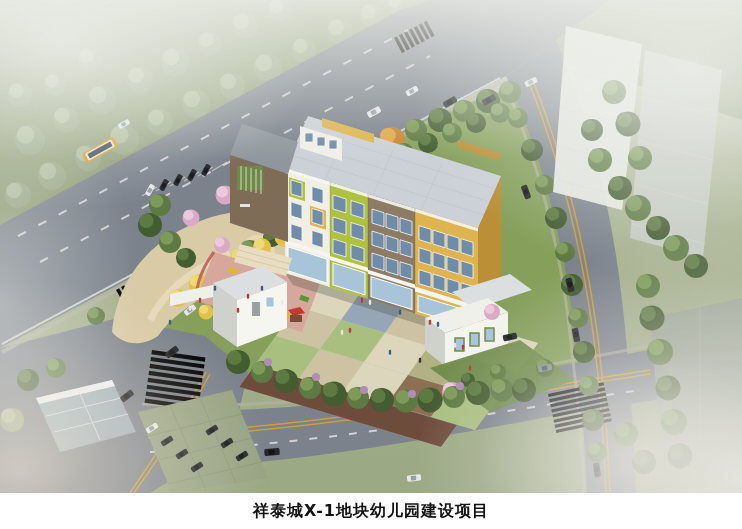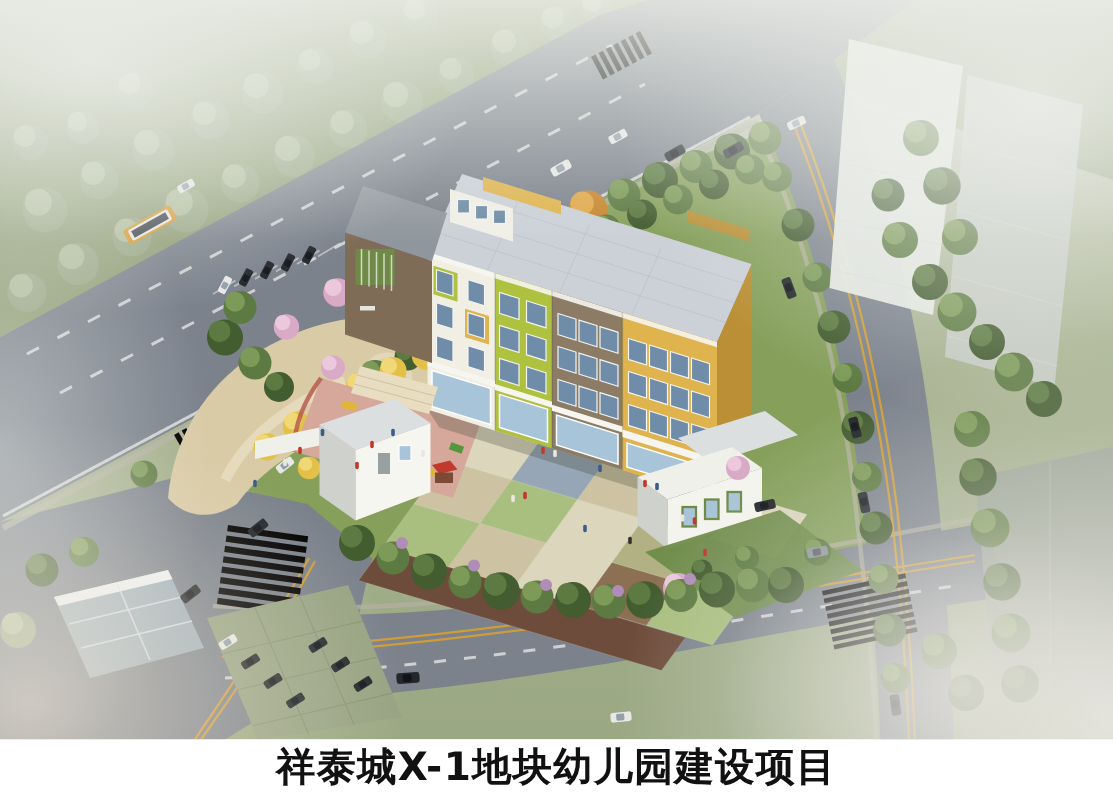--- a/index.html
+++ b/index.html
@@ -1,21 +1,21 @@
 <!DOCTYPE html>
 <html style="--caption-bg: #ffffff; --caption-text: #111111; --base-top: #c6cbb9; --base-bottom: #9aa883; --park-green: #8e9c74; --park-tree: #9aa988; --park-tree-hi: #b2bf9e; --road: #7b828c; --road-light: #8d949d; --marking-white: #e9eaea; --marking-yellow: #d8a02c; --lawn: #86a05c; --lawn-dark: #6f8c4a; --tree-green: #5d7a42; --tree-green-hi: #7d9a58; --tree-green-dark: #435c30; --tree-yellow: #e3c148; --tree-yellow-hi: #f0d876; --tree-pink: #d9aac6; --tree-pink-hi: #ecc8dc; --tree-autumn: #c8862e; --tree-autumn-hi: #e2a84a; --bush-lilac: #b08cb8; --plaza-paving: #d9cba6; --plaza-path: #e8ddc1; --roof-main: #ccd1d8; --roof-lines: #b9bfc8; --facade-white: #f1eee3; --facade-lime: #aec23f; --facade-lime-dark: #93a833; --facade-brown: #8c7c66; --facade-brown-dark: #7a6a55; --facade-yellow: #dfb44e; --facade-yellow-dark: #ba8f35; --window-glass: #6f8ca8; --window-glass-light: #a8c4d8; --window-frame: #f4f4f0; --annex-brown: #7f6c57; --annex-roof: #8f969d; --louver-green: #6f8a48; --outbuilding-white: #f0f0ea; --outbuilding-roof: #dcdfe0; --outbuilding-shade: #cfd2cc; --playground-pink: #d5a89b; --playground-edge: #b45548; --equipment-red: #c23a2c; --equipment-green: #55973c; --equipment-yellow: #e0b63a; --glass-canopy: #a3b5c0; --paver-green: #97a383; --car-dark: #23272b; --car-white: #e8e9e6; --bus-orange: #d89a2e; --tower-white: #e7eae4; --tower-gray: #c7ccc5; --tower-far: #99a295; --people-red: #c4372c; --people-blue: #3a5d8a; --people-white: #e9e7df; --people-dark: #37322c;"><head>
 <meta charset="utf-8">
 <style>
   html,body{margin:0;padding:0;background:#ffffff;}
   .stage{position:relative;width:742px;height:529px;overflow:hidden;background:#fff;
          font-family:"DejaVu Sans","Liberation Sans",sans-serif;}
   .render{position:absolute;top:0;left:0;}
   .caption-bar{position:absolute;left:0;top:493px;width:742px;height:36px;
                background:var(--caption-bg,#fff);display:flex;align-items:center;justify-content:center;}
-  .caption-text{color:var(--caption-text,#111);font-size:26px;font-weight:700;letter-spacing:1px;
+  .caption-text{color:var(--caption-text,#111);font-size:16px;font-weight:700;letter-spacing:1px;
                 font-family:"DejaVu Sans","Liberation Sans",sans-serif;white-space:nowrap;}
   
   .tre{--tb:var(--tree-green);--th:var(--tree-green-hi);}
   .trd{--tb:var(--tree-green-dark);--th:var(--tree-green);}
   .trh{--tb:var(--park-tree);--th:var(--park-tree-hi);}
   .try{--tb:var(--tree-yellow);--th:var(--tree-yellow-hi);}
   .trp{--tb:var(--tree-pink);--th:var(--tree-pink-hi);}
   .tra{--tb:var(--tree-autumn);--th:var(--tree-autumn-hi);}
   .cd {--cb:var(--car-dark);--cw:#10141a;}
   .cwh{--cb:var(--car-white);--cw:#93a0ac;}

